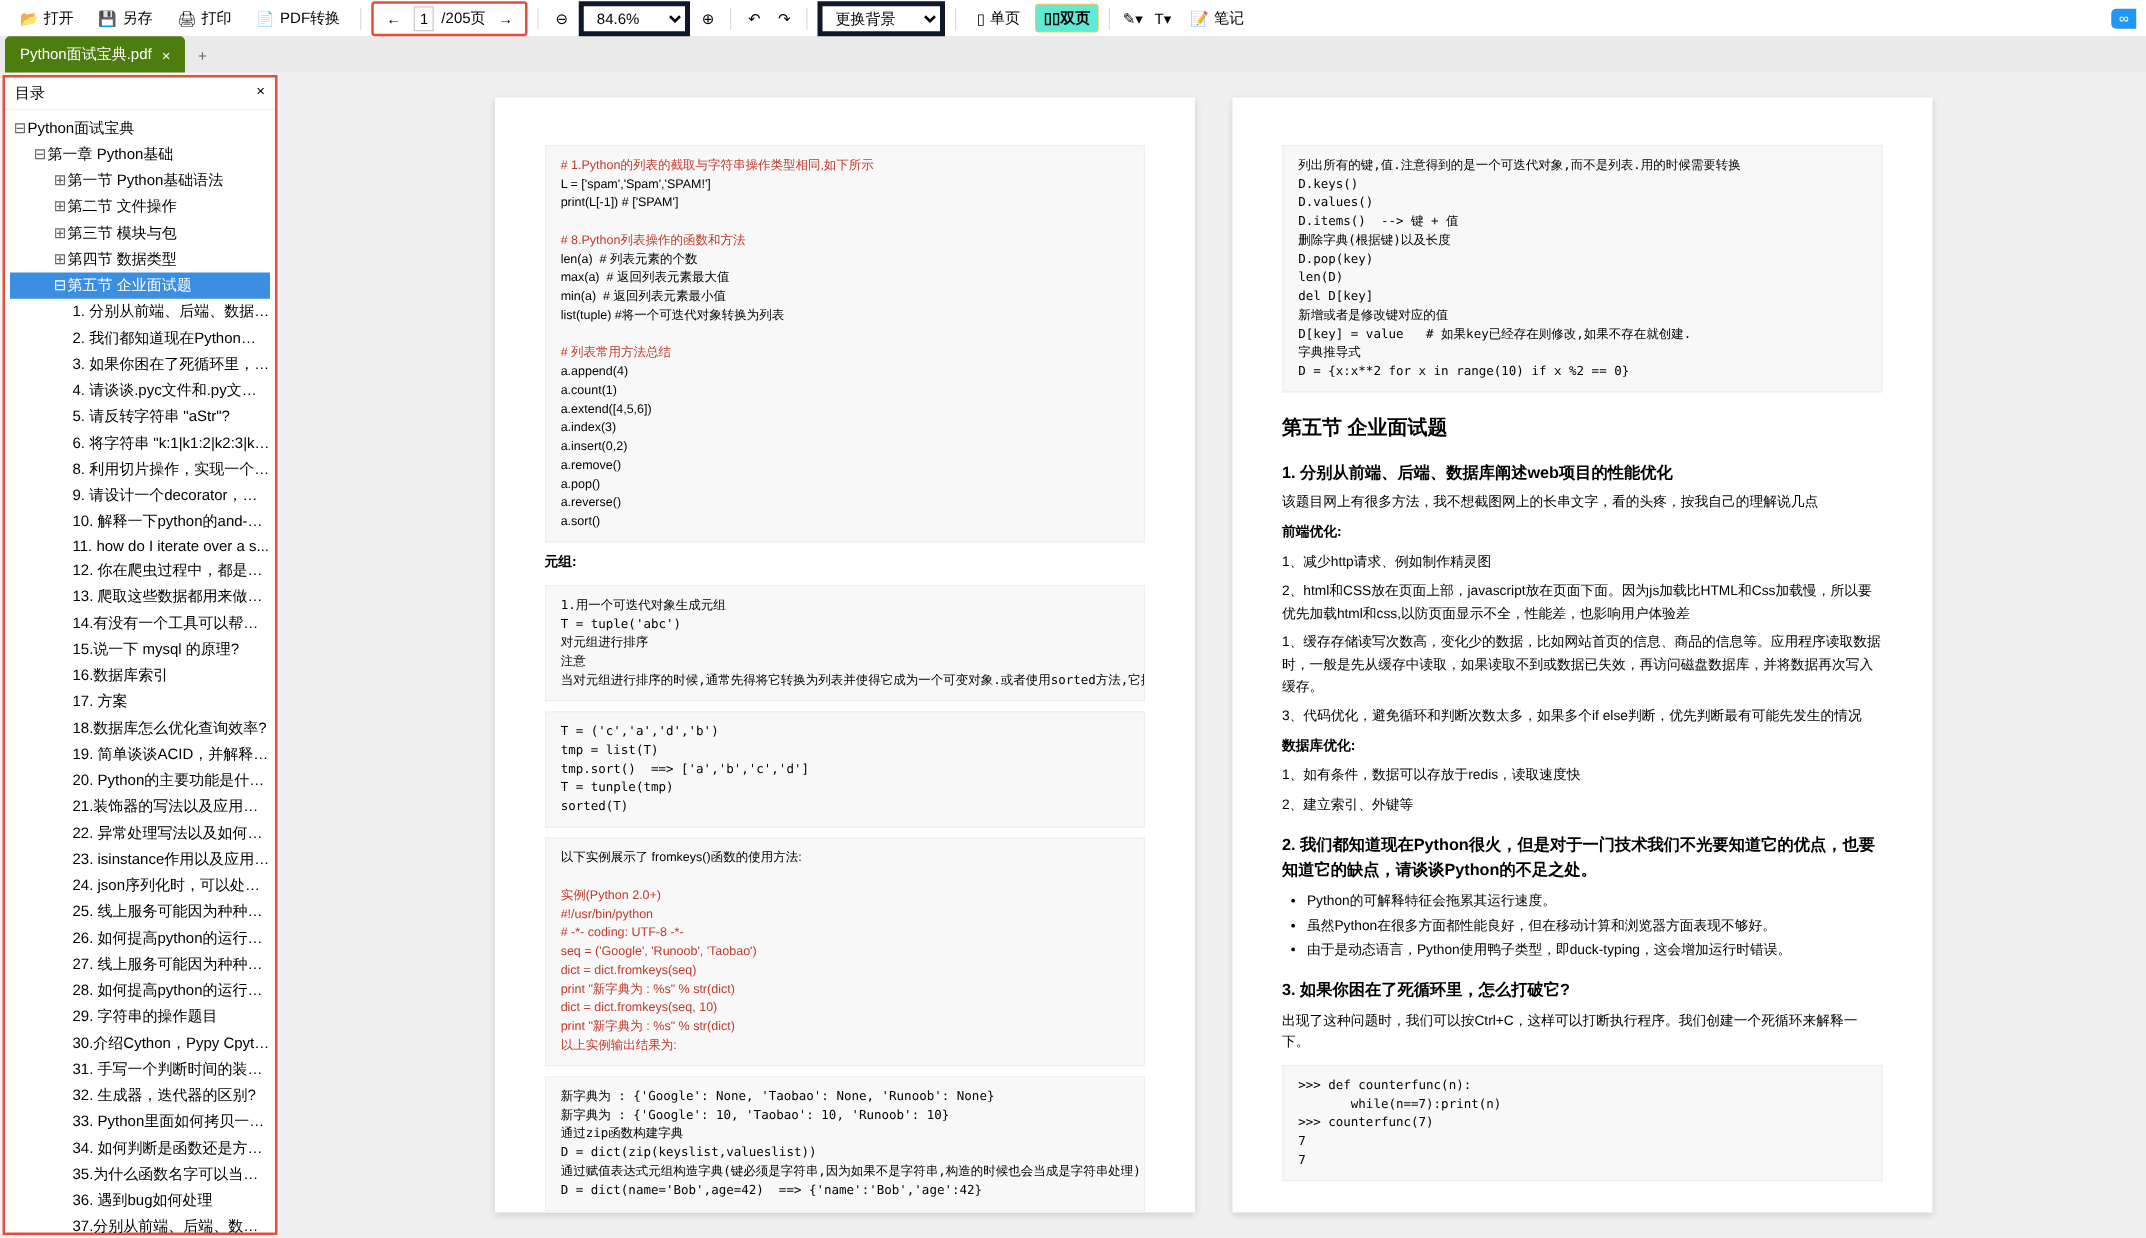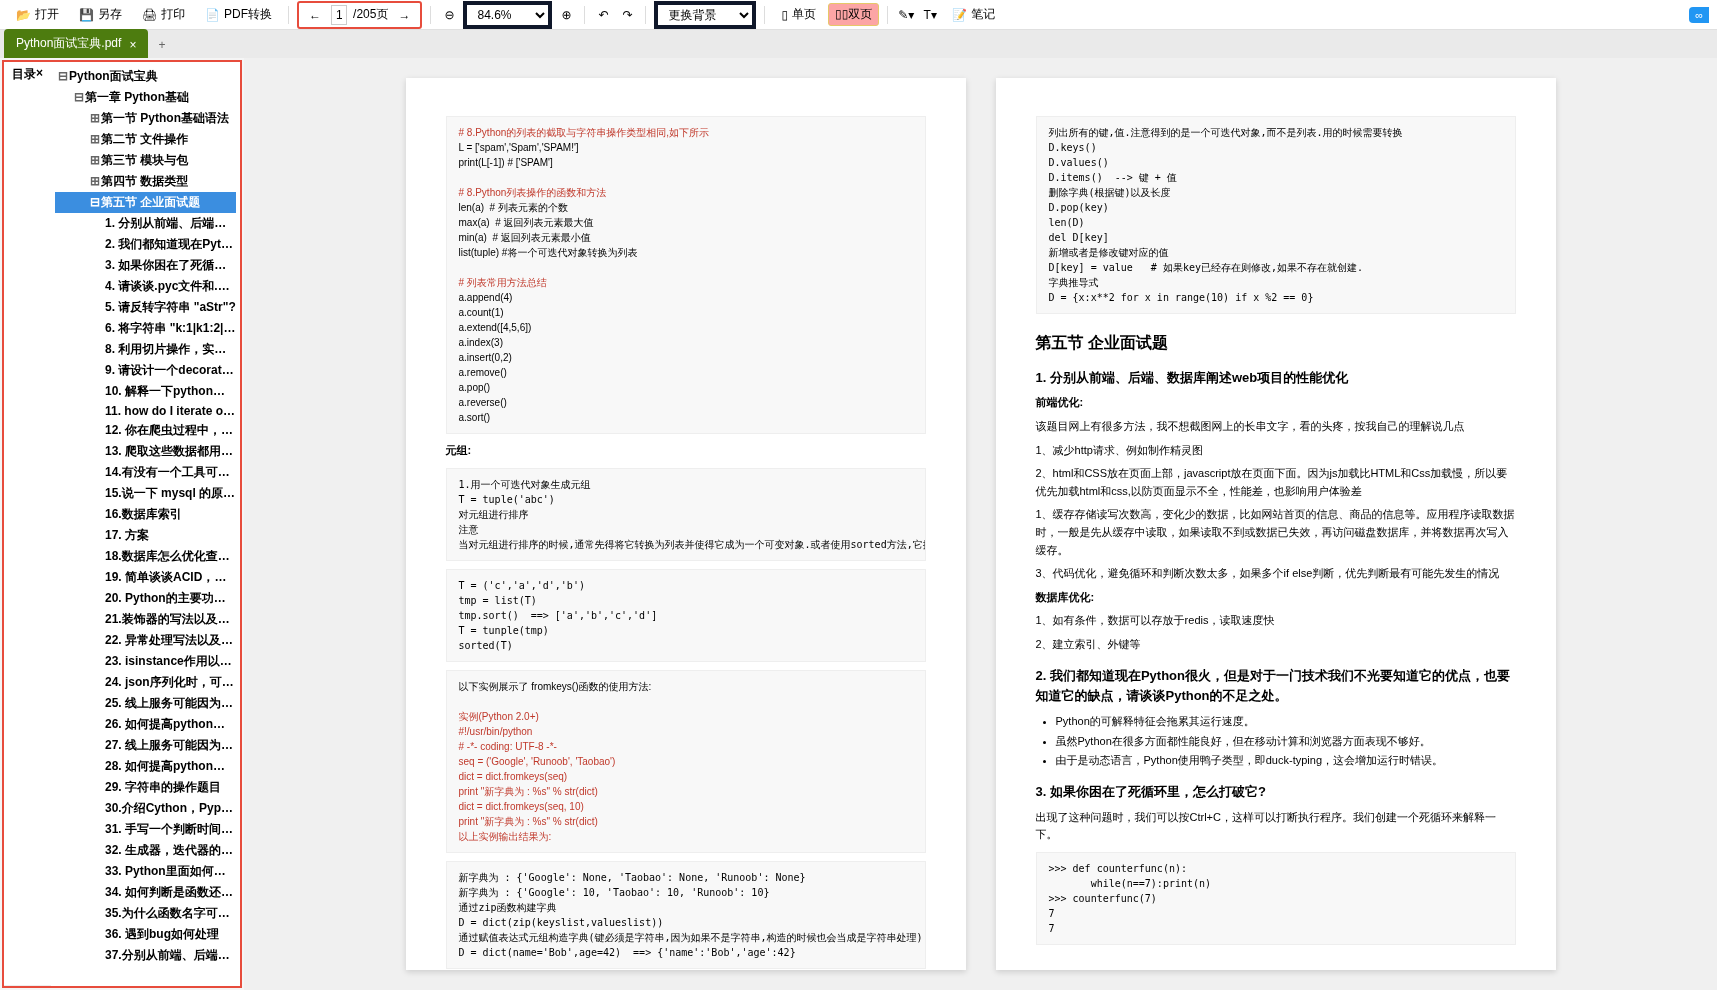--- a/index.html
+++ b/index.html
@@ -5,30 +5,30 @@
 * { margin: 0; padding: 0; box-sizing: border-box; font-family: "Microsoft YaHei", sans-serif; }
 body { background: #f5f5f5; height: 990px; width: 1717px; overflow: hidden; font-size: 12px; }
 
 .toolbar { height: 30px; background: #fff; border-bottom: 1px solid #e0e0e0; display: flex; align-items: center; padding: 0 8px; gap: 4px; }
 .toolbar-btn { padding: 4px 8px; cursor: pointer; border-radius: 3px; display: flex; align-items: center; gap: 4px; font-size: 12px; }
 .toolbar-sep { width: 1px; height: 18px; background: #ddd; margin: 0 4px; }
 .page-nav { display: flex; align-items: center; border: 2px solid #e74c3c; padding: 2px 6px; border-radius: 3px; gap: 6px; }
 .page-input { width: 16px; text-align: right; border: 1px solid #ccc; padding: 2px 4px; font-size: 12px; }
 .zoom-select { border: 4px solid #0f172a; padding: 2px 20px 2px 6px; font-size: 12px; background: #fff; }
 .icon-btn { width: 20px; height: 20px; display: inline-flex; align-items: center; justify-content: center; cursor: pointer; }
-.btn-double { background: #fca5a5; border: 1px solid #e6c868; padding: 2px 6px; border-radius: 3px; }
+.btn-double { background: #5eead4; border: 1px solid #e6c868; padding: 2px 6px; border-radius: 3px; font-weight: bold; }
 .ai-badge { background: #2196f3; color: #fff; padding: 2px 6px; border-radius: 4px 0 0 4px; margin-left: auto; font-size: 11px; }
 
 .tabbar { height: 28px; background: #eaeaea; display: flex; align-items: flex-end; padding-left: 4px; }
 .tab { background: #4d7c0f; color: #fff; padding: 6px 12px; border-radius: 4px 4px 0 0; display: flex; align-items: flex-end; gap: 8px; font-size: 12px; }
 .tab-close { cursor: pointer; }
 .tab-add { padding: 6px 10px; color: #666; cursor: pointer; }
 
 .main { display: flex; height: calc(990px - 58px); }
-.sidebar { width: 240px; background: #fff; border-right: 1px solid #ddd; display: flex; flex-direction: row; border: 2px solid #e74c3c; margin: 2px; font-weight: bold; }
+.sidebar { width: 220px; background: #fff; border-right: 1px solid #ddd; display: flex; flex-direction: column; border: 2px solid #e74c3c; margin: 2px; }
 .sidebar-header { padding: 4px 8px; border-bottom: 1px solid #eee; display: flex; justify-content: space-between; font-size: 12px; }
 .tree { flex: 1; overflow-y: auto; padding: 4px; font-size: 12px; }
 .tree-node { padding: 2px 0 2px 8px; cursor: pointer; white-space: nowrap; overflow: hidden; text-overflow: ellipsis; }
 .tree-node.lv0 { padding-left: 2px; }
 .tree-node.lv1 { padding-left: 18px; }
 .tree-node.lv2 { padding-left: 34px; }
 .tree-node.lv3 { padding-left: 50px; }
 .tree-node.selected { background: #3b8ee0; color: #fff; }
 .tree-toggle { display: inline-block; width: 12px; text-align: center; color: #666; }
 .tree-node.selected .tree-toggle { color: #fff; }
@@ -156,21 +156,21 @@
           <div class="tree-node lv3">35.为什么函数名字可以当做参...</div>
           <div class="tree-node lv3">36. 遇到bug如何处理</div>
           <div class="tree-node lv3">37.分别从前端、后端、数据库...</div>
         </div>
     </div>
   </div>
 
   <div class="pages">
 
     <div class="page">
-      <div class="code-block"><span class="code-red"># 8.Python的列表的截取与字符串操作类型相同,如下所示</span>
+      <div class="code-block"><span class="code-red"># 1.Python的列表的截取与字符串操作类型相同,如下所示</span>
 <span>L = ['spam','Spam','SPAM!']
 print(L[-1]) # ['SPAM']</span>
 
 <span class="code-red"># 8.Python列表操作的函数和方法</span>
 <span>len(a)  # 列表元素的个数
 max(a)  # 返回列表元素最大值
 min(a)  # 返回列表元素最小值
 list(tuple) #将一个可迭代对象转换为列表</span>
 
 <span class="code-red"># 列表常用方法总结</span>
@@ -221,22 +221,22 @@
 删除字典(根据键)以及长度
 D.pop(key)
 len(D)
 del D[key]
 新增或者是修改键对应的值
 D[key] = value   # 如果key已经存在则修改,如果不存在就创建.
 字典推导式
 D = {x:x**2 for x in range(10) if x %2 == 0}</div>
       <h2 class="section-title">第五节 企业面试题</h2>
       <p class="q-title">1. 分别从前端、后端、数据库阐述web项目的性能优化</p>
+      <p class="plain">该题目网上有很多方法，我不想截图网上的长串文字，看的头疼，按我自己的理解说几点</p>
       <p class="plain bold">前端优化:</p>
-      <p class="plain">该题目网上有很多方法，我不想截图网上的长串文字，看的头疼，按我自己的理解说几点</p>
       <p class="plain">1、减少http请求、例如制作精灵图</p>
       <p class="plain">2、html和CSS放在页面上部，javascript放在页面下面。因为js加载比HTML和Css加载慢，所以要优先加载html和css,以防页面显示不全，性能差，也影响用户体验差</p>
       <p class="plain">1、缓存存储读写次数高，变化少的数据，比如网站首页的信息、商品的信息等。应用程序读取数据时，一般是先从缓存中读取，如果读取不到或数据已失效，再访问磁盘数据库，并将数据再次写入缓存。</p>
       <p class="plain">3、代码优化，避免循环和判断次数太多，如果多个if else判断，优先判断最有可能先发生的情况</p>
       <p class="plain bold">数据库优化:</p>
       <p class="plain">1、如有条件，数据可以存放于redis，读取速度快</p>
       <p class="plain">2、建立索引、外键等</p>
       <p class="q-title">2. 我们都知道现在Python很火，但是对于一门技术我们不光要知道它的优点，也要知道它的缺点，请谈谈Python的不足之处。</p>
       <ul class="bullets">
         <li>Python的可解释特征会拖累其运行速度。</li>

